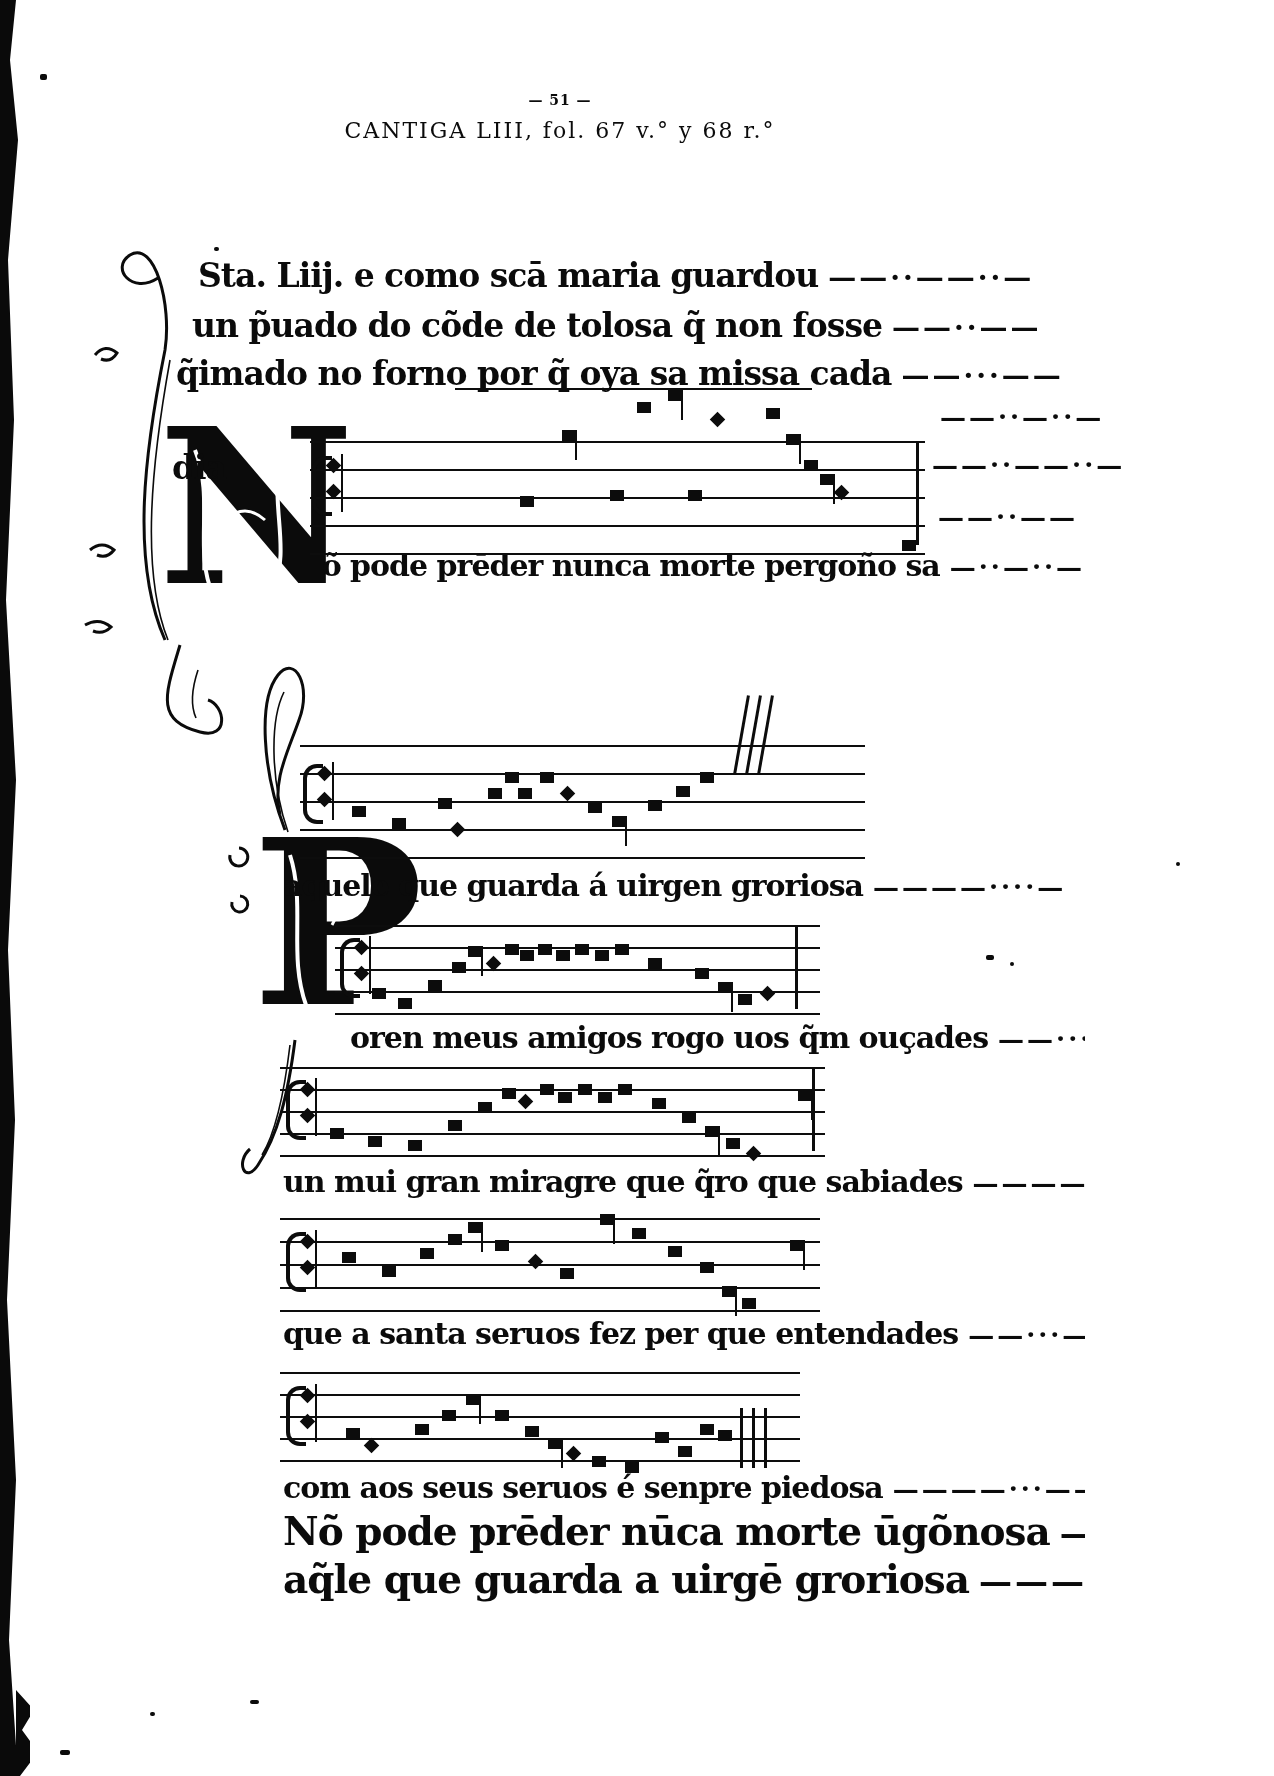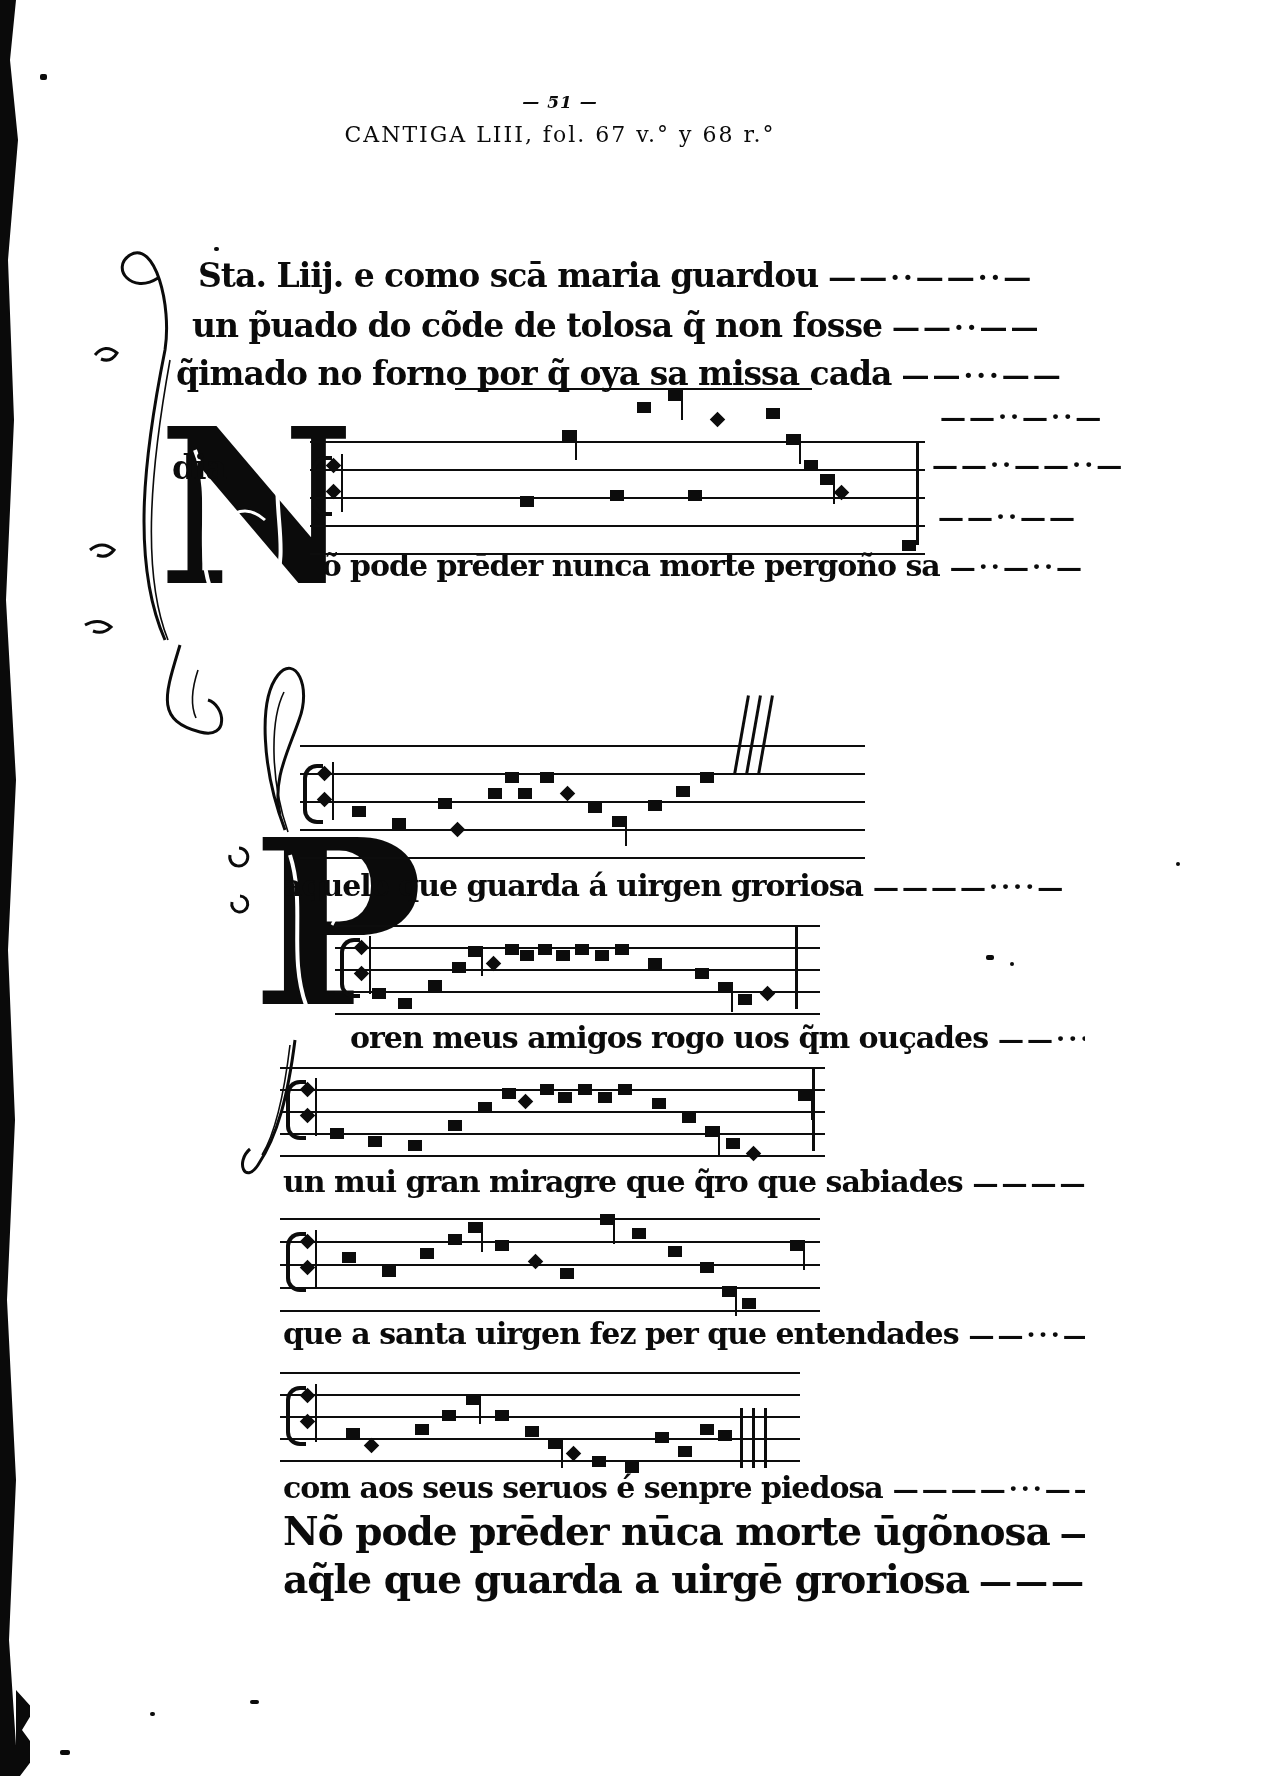--- a/index.html
+++ b/index.html
@@ -1,21 +1,21 @@
 <!DOCTYPE html>
 <html><head>
 <meta charset="utf-8">
 <style>
   html,body{margin:0;padding:0;background:#777;}
   #page{position:relative;width:1274px;height:1776px;background:#ffffff;overflow:hidden;
         font-family:"DejaVu Serif", serif;color:#0b0b0b;}
   .abs{position:absolute;}
   
   #hdr{position:absolute;left:80px;top:92px;width:960px;text-align:center;}
-  .pagenum{font-size:17px;font-weight:bold;letter-spacing:1px;font-style:italic;}
+  .pagenum{font-size:14px;font-weight:bold;letter-spacing:1px;}
   .bignum{font-size:48px;font-weight:bold;margin-top:2px;font-family:"DejaVu Serif",serif;}
   .subtitle{font-size:22px;letter-spacing:2px;margin-top:10px;}
   
   .gothic{font-family:"DejaVu Serif",serif;font-weight:bold;white-space:nowrap;
           transform-origin:left top;display:flex;align-items:baseline;overflow:hidden;}
   .gtext{letter-spacing:-1px;}
   .filler{font-weight:bold;letter-spacing:3px;padding-left:10px;white-space:nowrap;}
   
   .staffline{position:absolute;height:2px;background:#0d0d0d;}
   .note-s{position:absolute;width:14px;height:11px;background:#0c0c0c;}
@@ -103,21 +103,21 @@
       </div>
       <div class="gothic " style="position: absolute; left: 350px; top: 1020px; font-size: 30px; width: 735px;">
         <span class="gtext">oren meus amigos rogo uos q̃m ouçades</span>
         <span class="filler" style="font-size: 26px;">——···—···</span>
       </div>
       <div class="gothic " style="position: absolute; left: 283px; top: 1164px; font-size: 30px; width: 802px;">
         <span class="gtext">un mui gran miragre que q̃ro que sabiades</span>
         <span class="filler" style="font-size: 26px;">————····</span>
       </div>
       <div class="gothic " style="position: absolute; left: 283px; top: 1316px; font-size: 30px; width: 802px;">
-        <span class="gtext">que a santa uirgen fez per que entendades</span>
+        <span class="gtext">que a santa seruos fez per que entendades</span>
         <span class="filler" style="font-size: 26px;">——···— –</span>
       </div>
       <div class="gothic " style="position: absolute; left: 283px; top: 1470px; font-size: 30px; width: 802px;">
         <span class="gtext">com aos seus seruos é senpre piedosa</span>
         <span class="filler" style="font-size: 26px;">————···——</span>
       </div>
       <div class="gothic " style="position: absolute; left: 283px; top: 1508px; font-size: 39px; width: 802px;">
         <span class="gtext">Nõ pode prēder nūca morte ūgõnosa</span>
         <span class="filler" style="font-size: 33px;">——····——·</span>
       </div>

